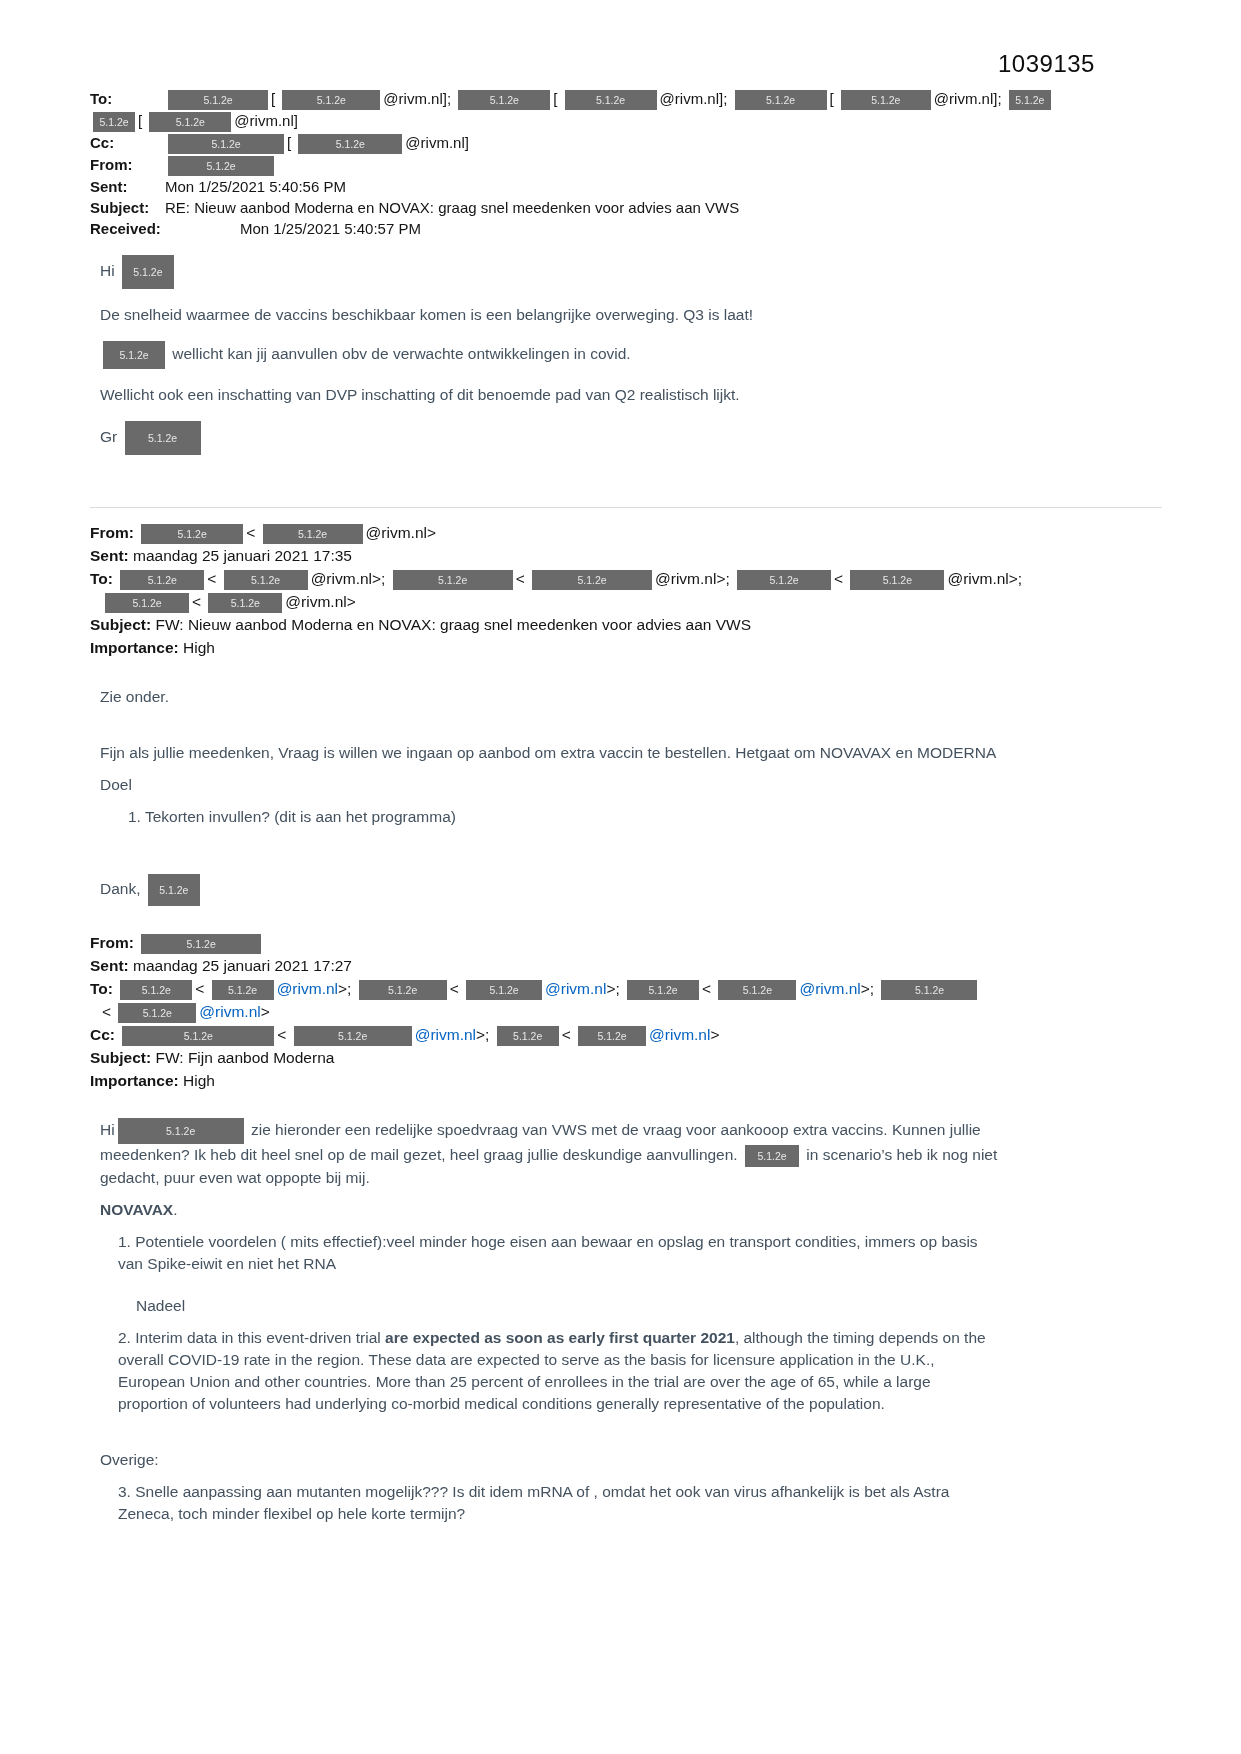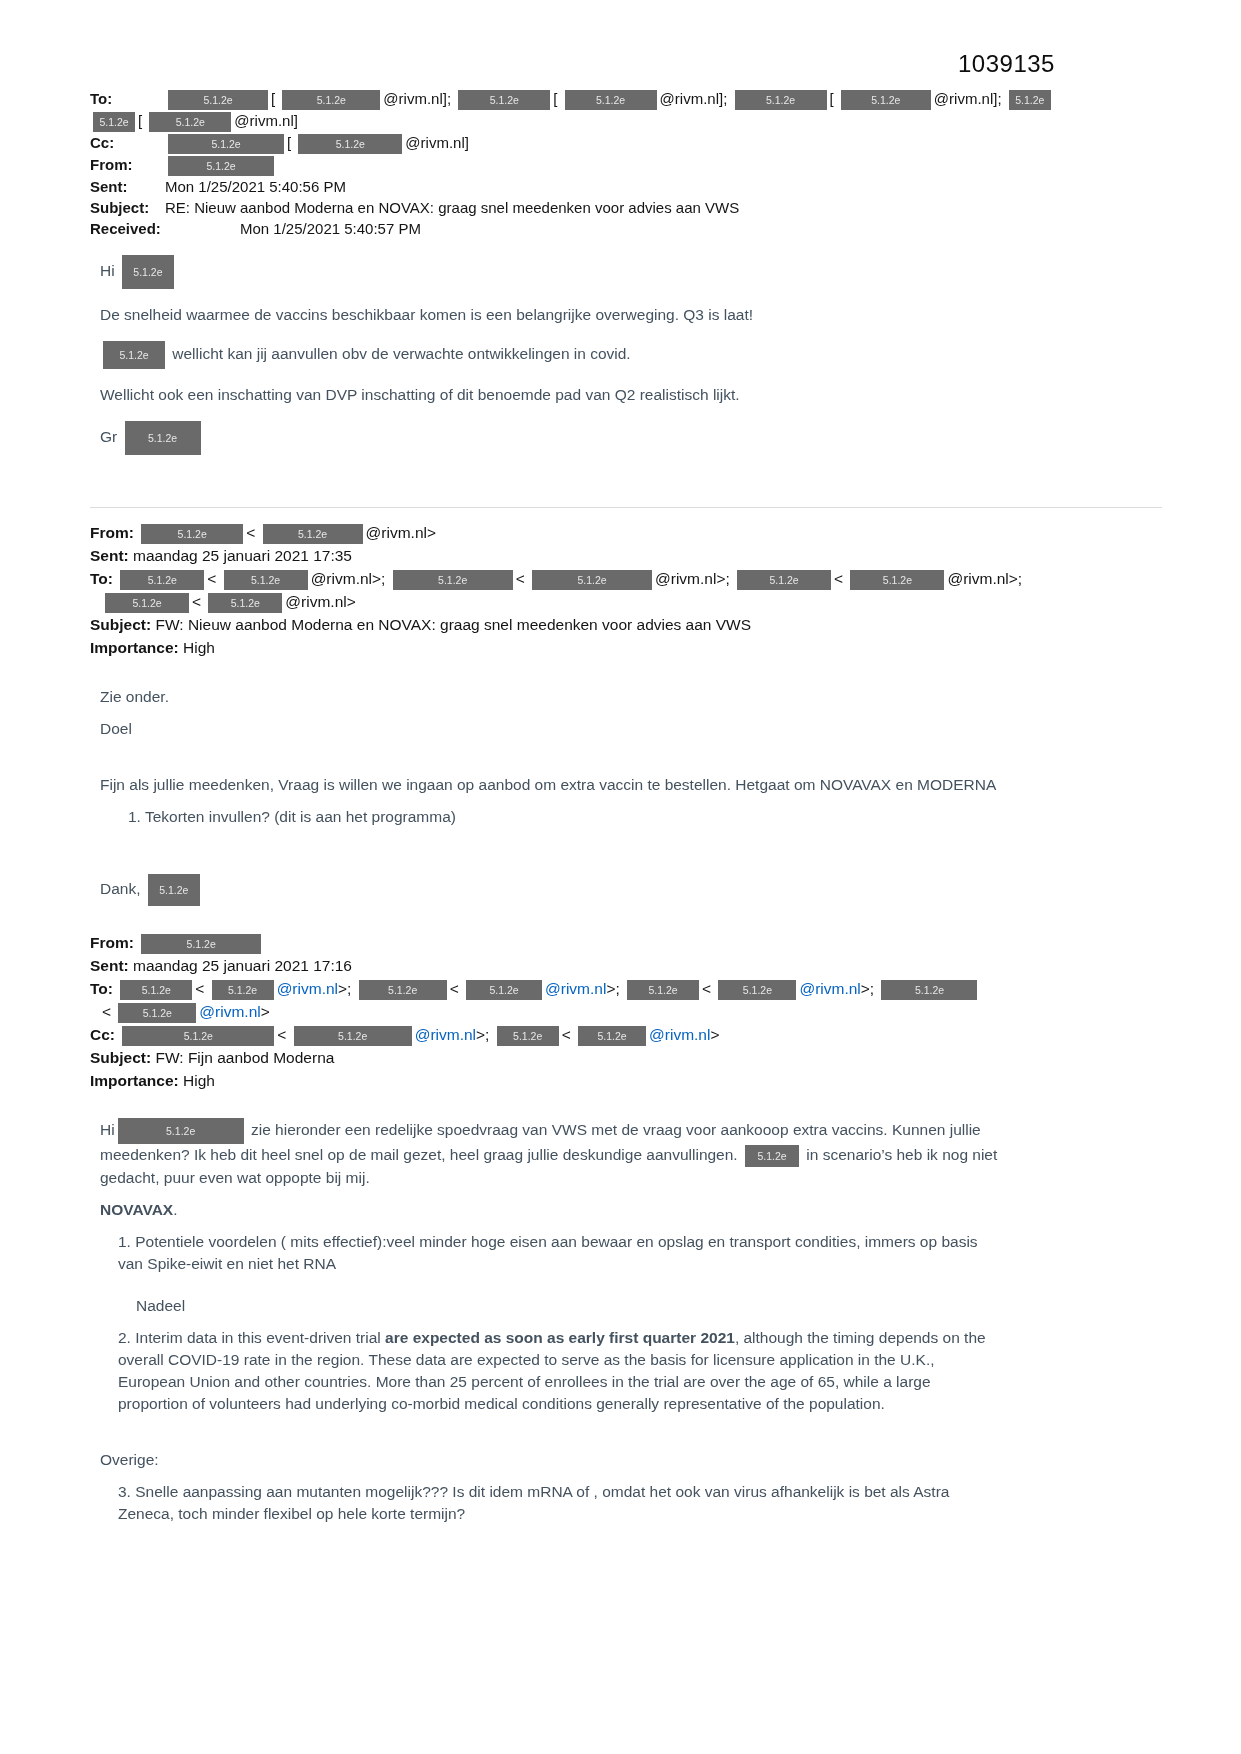--- a/index.html
+++ b/index.html
@@ -5,21 +5,21 @@
   html,body { margin:0; padding:0; background:#ffffff; }
   .page {
     position:relative;
     width:1241px; height:1754px;
     background:#ffffff;
     font-family:"Liberation Sans","DejaVu Sans",sans-serif;
     color:#111111;
     overflow:hidden;
   }
   .doc-number {
-    position:absolute; top:50px; left:958px;
+    position:absolute; top:50px; left:998px;
     font-size:24px; letter-spacing:0.5px; color:#0d0d0d;
   }
   .content { position:absolute; left:90px; top:88px; width:1145px; }
 
   
   .redact {
     display:inline-flex; align-items:center; justify-content:center;
     background:#6a6a6a; color:#e8e8e8;
     font-size:10.5px; line-height:1;
     height:20px; padding:0 4px; margin:0 3px;
@@ -118,31 +118,31 @@
       <div class="hdr2">
           <div class="hline"><span class="hseg-label">From: </span><span class="redact" style="min-width: 102px;">5.1.2e</span><span>&lt; </span><span class="redact" style="min-width: 100px;">5.1.2e</span><span>@rivm.nl&gt;</span></div>
           <div class="hline"><span class="hseg-label">Sent: </span><span>maandag 25 januari 2021 17:35</span></div>
           <div class="hline"><span class="hseg-label">To: </span><span class="redact" style="min-width: 84px;">5.1.2e</span><span>&lt; </span><span class="redact" style="min-width: 84px;">5.1.2e</span><span>@rivm.nl&gt;; </span><span class="redact" style="min-width: 120px;">5.1.2e</span><span>&lt; </span><span class="redact" style="min-width: 120px;">5.1.2e</span><span>@rivm.nl&gt;; </span><span class="redact" style="min-width: 94px;">5.1.2e</span><span>&lt; </span><span class="redact" style="min-width: 94px;">5.1.2e</span><span>@rivm.nl&gt;;</span></div>
           <div class="hline hline-indent"><span class="redact" style="min-width: 84px;">5.1.2e</span><span>&lt; </span><span class="redact" style="min-width: 74px;">5.1.2e</span><span>@rivm.nl&gt;</span></div>
           <div class="hline"><span class="hseg-label">Subject: </span><span>FW: Nieuw aanbod Moderna en NOVAX: graag snel meedenken voor advies aan VWS</span></div>
           <div class="hline"><span class="hseg-label">Importance: </span><span>High</span></div>
         </div>
       <div class="email-body body2">
           <div class="bp k-tight"><span>Zie onder.</span></div>
+          <div class="bp k-gap"><span>Fijn als jullie meedenken, Vraag is willen we ingaan op aanbod om extra vaccin te bestellen. Hetgaat om NOVAVAX en MODERNA</span></div>
           <div class="bp k-tight"><span>Doel</span></div>
-          <div class="bp k-gap"><span>Fijn als jullie meedenken, Vraag is willen we ingaan op aanbod om extra vaccin te bestellen. Hetgaat om NOVAVAX en MODERNA</span></div>
           <div class="bp k-li"><span>1. Tekorten invullen? (dit is aan het programma)</span></div>
           <div class="bp k-gap2"><span>Dank, </span><span class="redact" style="min-width: 52px; height: 32px;">5.1.2e</span></div>
         </div>
     </section>
 
     <section class="email email3">
       <div class="hdr2">
           <div class="hline"><span class="hseg-label">From: </span><span class="redact" style="min-width: 120px;">5.1.2e</span></div>
-          <div class="hline"><span class="hseg-label">Sent: </span><span>maandag 25 januari 2021 17:16</span></div>
+          <div class="hline"><span class="hseg-label">Sent: </span><span>maandag 25 januari 2021 17:27</span></div>
           <div class="hline"><span class="hseg-label">To: </span><span class="redact" style="min-width: 72px;">5.1.2e</span><span>&lt; </span><span class="redact" style="min-width: 62px;">5.1.2e</span><a class="mail-link">@rivm.nl</a><span>&gt;; </span><span class="redact" style="min-width: 88px;">5.1.2e</span><span>&lt; </span><span class="redact" style="min-width: 76px;">5.1.2e</span><a class="mail-link">@rivm.nl</a><span>&gt;; </span><span class="redact" style="min-width: 72px;">5.1.2e</span><span>&lt; </span><span class="redact" style="min-width: 78px;">5.1.2e</span><a class="mail-link">@rivm.nl</a><span>&gt;; </span><span class="redact" style="min-width: 96px;">5.1.2e</span></div>
           <div class="hline hline-indent"><span>&lt; </span><span class="redact" style="min-width: 78px;">5.1.2e</span><a class="mail-link">@rivm.nl</a><span>&gt;</span></div>
           <div class="hline"><span class="hseg-label">Cc: </span><span class="redact" style="min-width: 152px;">5.1.2e</span><span>&lt; </span><span class="redact" style="min-width: 118px;">5.1.2e</span><a class="mail-link">@rivm.nl</a><span>&gt;; </span><span class="redact" style="min-width: 62px;">5.1.2e</span><span>&lt; </span><span class="redact" style="min-width: 68px;">5.1.2e</span><a class="mail-link">@rivm.nl</a><span>&gt;</span></div>
           <div class="hline"><span class="hseg-label">Subject: </span><span>FW: Fijn aanbod Moderna</span></div>
           <div class="hline"><span class="hseg-label">Importance: </span><span>High</span></div>
         </div>
       <div class="email-body body3">
           <div class="bp k-tight"><span>Hi</span><span class="redact" style="min-width: 126px; height: 26px;">5.1.2e</span><span> zie hieronder een redelijke spoedvraag van VWS met de vraag voor aankooop extra vaccins. Kunnen jullie meedenken? Ik heb dit heel snel op de mail gezet, heel graag jullie deskundige aanvullingen. </span><span class="redact" style="min-width: 54px; height: 22px;">5.1.2e</span><span> in scenario’s heb ik nog niet gedacht, puur even wat oppopte bij mij.</span></div>
           <div class="bp k-tight"><span class="seg-bold">NOVAVAX</span><span>.</span></div>
           <div class="bp k-li"><span>1. Potentiele voordelen ( mits effectief):veel minder hoge eisen aan bewaar en opslag en transport condities, immers op basis van Spike-eiwit en niet het RNA</span></div>

